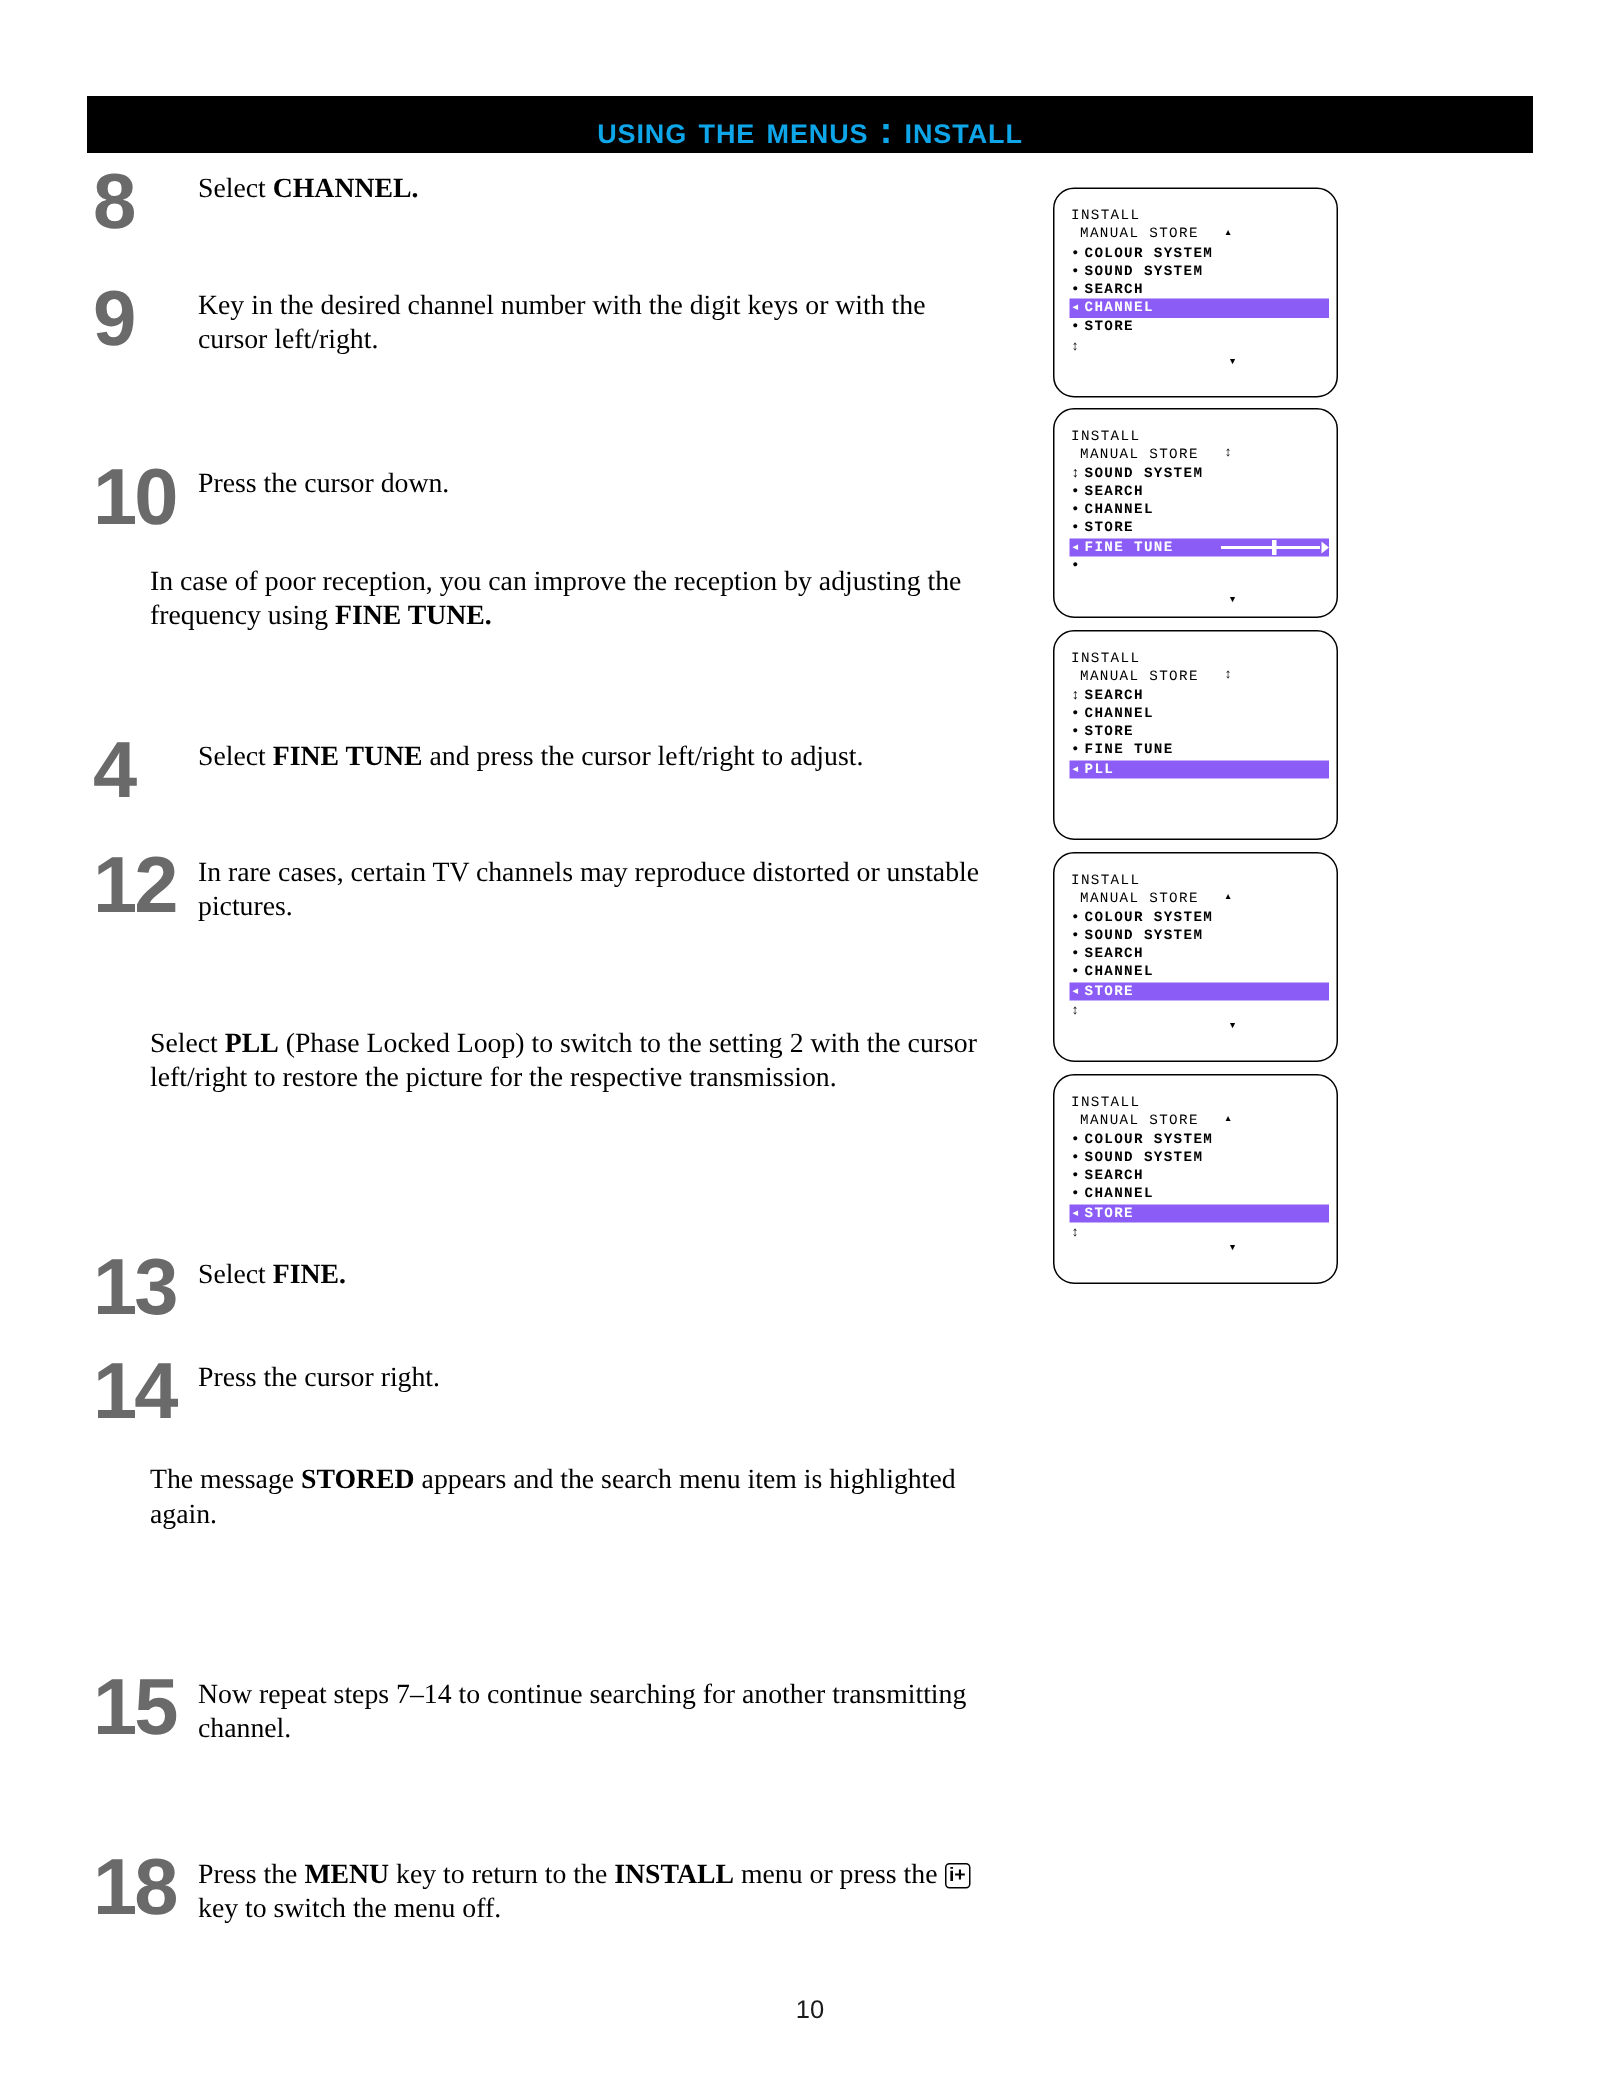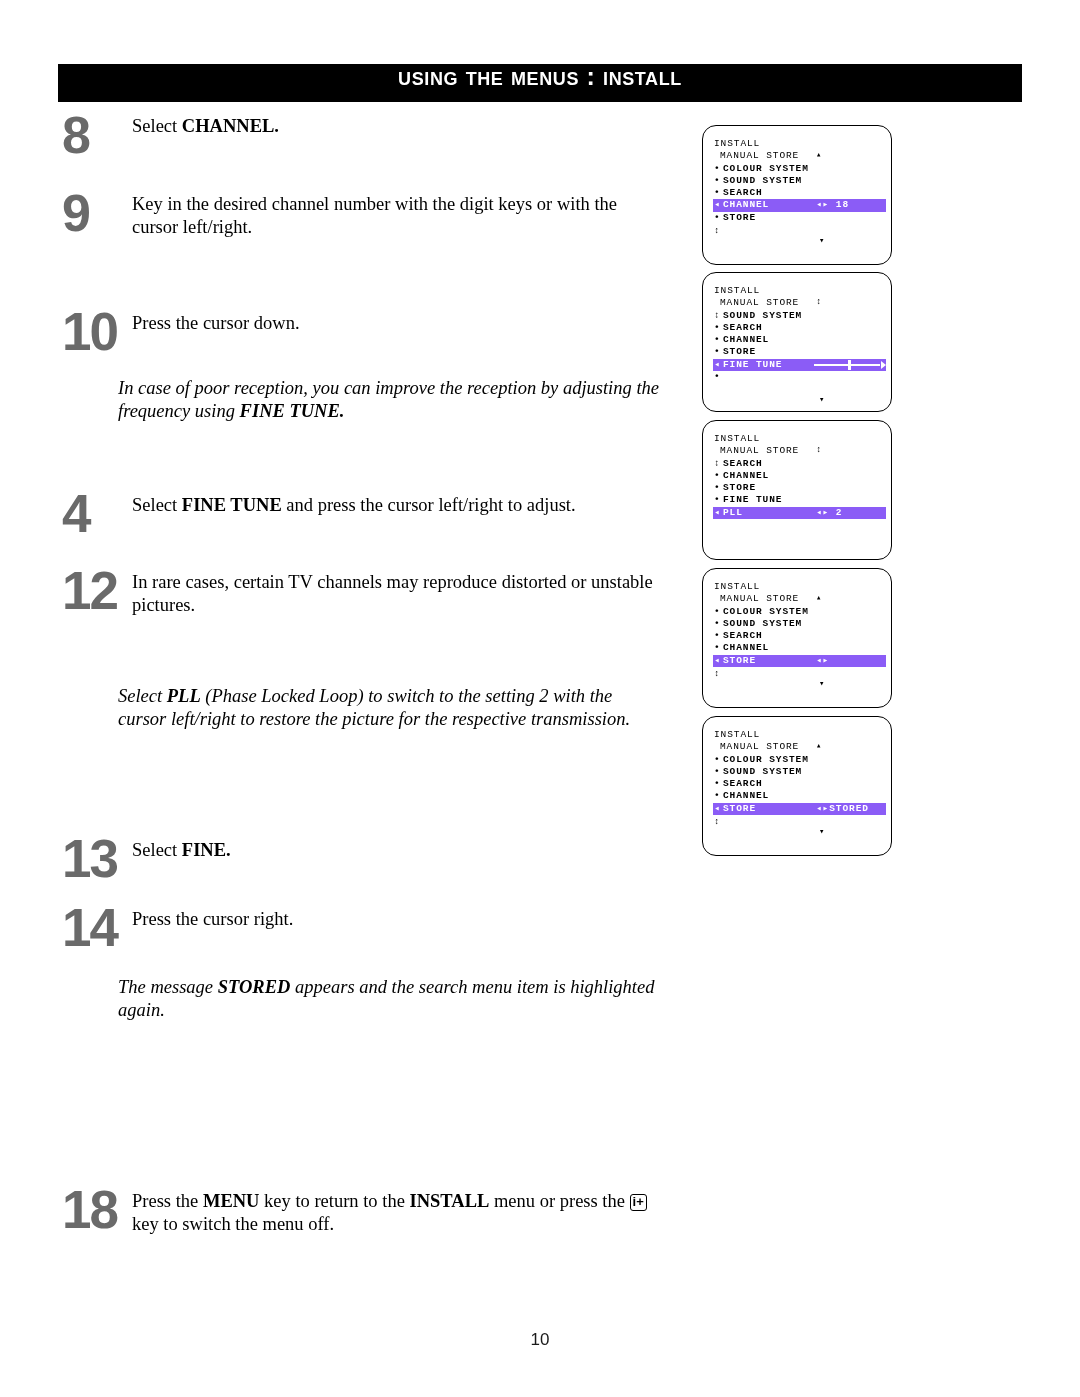--- a/index.html
+++ b/index.html
@@ -17,23 +17,23 @@
   }
 
   
   .header-bar {
     position: absolute;
     left: 58px;
     top: 64px;
     width: 964px;
     height: 38px;
     background: #000000;
-    color: #ffffff;
+    color: #0ea5e9;
     display: flex;
-    align-items: flex-start;
+    align-items: flex-end;
     justify-content: center;
   }
   .header-title {
     font-family: "Liberation Sans", sans-serif;
     font-weight: bold;
     font-size: 25px;
     letter-spacing: 0.6px;
     font-variant: small-caps;
     text-transform: lowercase;
     line-height: 1;
@@ -71,22 +71,21 @@
   }
   .step-body {
     margin-left: 70px;
     font-size: 18.5px;
     line-height: 23px;
     padding-top: 3px;
   }
   .para {
     font-size: 18.5px;
     line-height: 23px;
-    margin-left: 56px;
-    font-style: italic;
+    margin-left: 38px;
   }
   b { font-weight: bold; }
 
   .sp-8  { height: 52px; }
   .sp-9  { height: 70px; }
   .sp-10 { height: 42px; }
   .sp-10b{ height: 68px; }
   .sp-11 { height: 51px; }
   .sp-12 { height: 68px; }
   .sp-12b{ height: 105px; }
@@ -151,21 +150,21 @@
   .osd-row.hl {
     background: #8b5cf6;
     color: #ffffff;
     width: 172px;
     margin-left: 0px;
     padding-left: 1px;
   }
   .osd-val {
     position: absolute;
     left: 103px;
-    top: 0;
+    top: 12px;
     white-space: pre;
   }
   .osd-foot {
     position: relative;
     height: 26px;
     padding-left: 1px;
   }
   .osd-foot .f-left {
     position: absolute;
     left: 1px;
@@ -270,20 +269,24 @@
 
   <div class="step">
     <div class="step-num wide">14</div>
     <div class="step-body">Press the cursor right.</div>
   </div>
   <div class="sp-14"></div>
 
   <div class="para">The message <b>STORED</b> appears and the search menu item is highlighted again.</div>
   <div class="sp-14b"></div>
 
+  <div class="step">
+    <div class="step-num wide">15</div>
+    <div class="step-body">Now repeat steps 7–14 to continue searching for another transmitting channel.</div>
+  </div>
   <div class="sp-15"></div>
 
   <div class="step">
     <div class="step-num wide">18</div>
     <div class="step-body">Press the <b>MENU</b> key to return to the <b>INSTALL</b> menu or press the <span class="key-glyph">i+</span> key to switch the menu off.</div>
   </div>
 
 </div>
 
 <div id="tv-screens">

